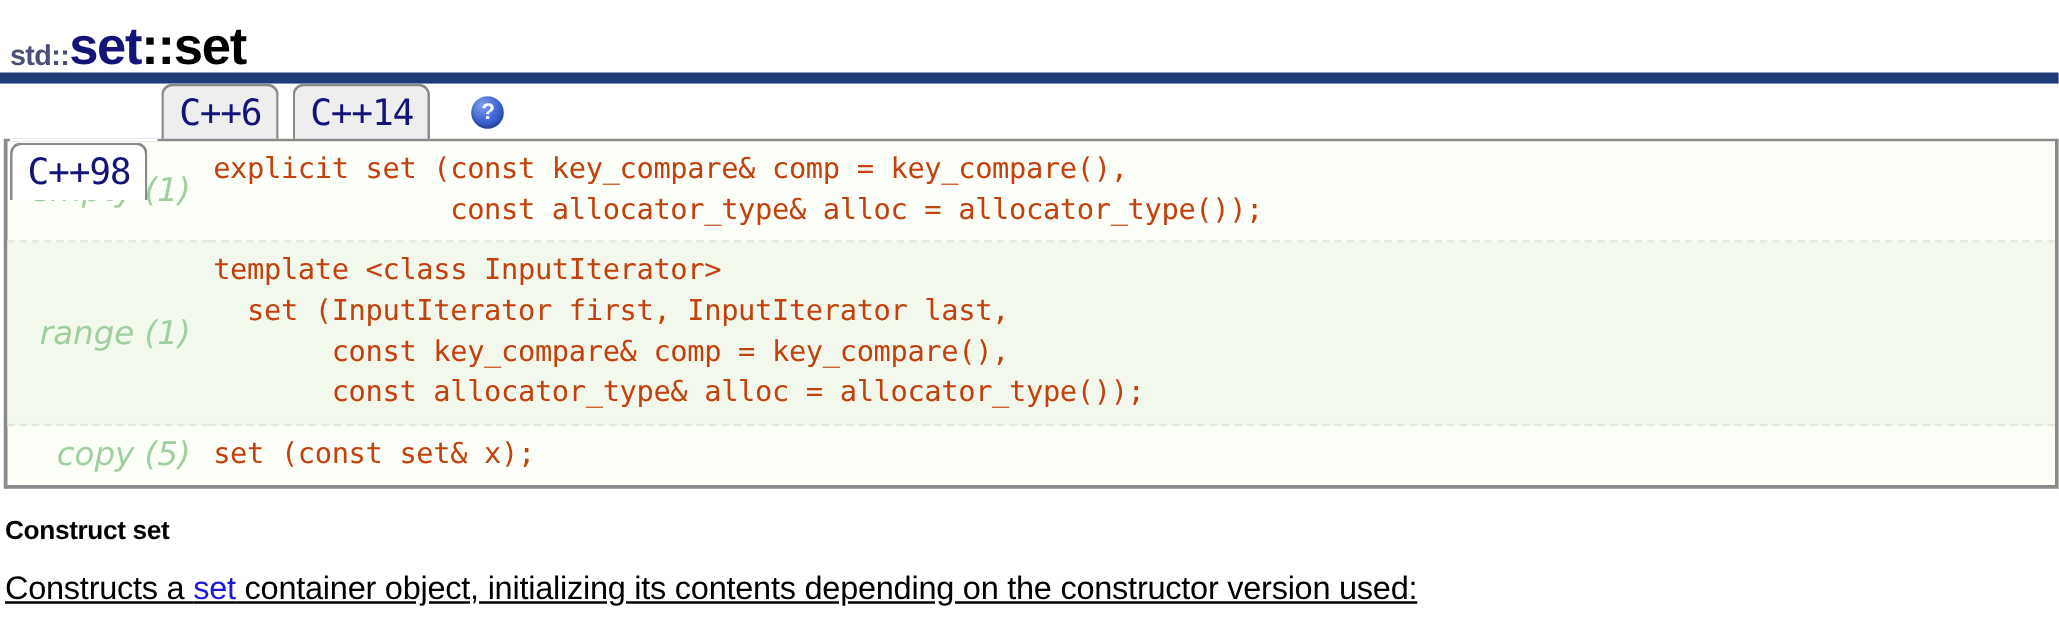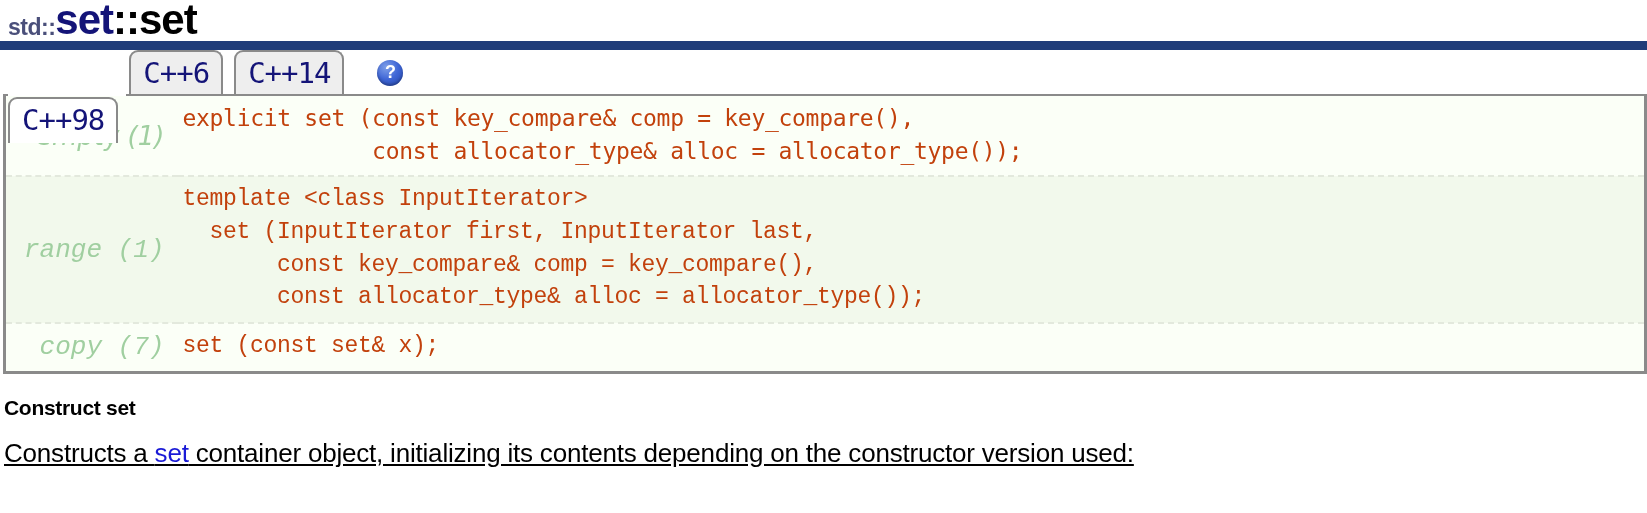--- a/index.html
+++ b/index.html
@@ -14,21 +14,21 @@
     overflow: hidden;
     -webkit-font-smoothing: antialiased;
   }
 
   
   .page-title {
     margin: 0;
     padding: 0 0 0 8px;
     font-weight: bold;
     line-height: 1;
-    height: 41px;
+    height: 58px;
     display: flex;
     align-items: flex-end;
     white-space: nowrap;
   }
   .title-ns {
     font-size: 23px;
     color: #4a4f7a;
     letter-spacing: -0.5px;
     position: relative;
     top: -2px;
@@ -127,21 +127,20 @@
     height: 2px;
     background: #ffffff;
   }
   table.sigtable {
     border-collapse: collapse;
     width: 100%;
     table-layout: auto;
   }
   table.sigtable tr + tr td {
     border-top: 2px dashed #e3e9dd;
-    font-family: Liberation Mono, monospace;
   }
   table.sigtable tr.row-alt td {
     background: #f2f9ec;
   }
   td.sig-label {
     width: 1px;
     white-space: nowrap;
     text-align: right;
     vertical-align: middle;
     padding: 6px 14px 6px 18px;
@@ -214,21 +213,21 @@
               const allocator_type&amp; alloc = allocator_type());</td>
       </tr>
       <tr class="row-alt">
         <td class="sig-label">range (1)</td>
         <td class="sig-code">template &lt;class InputIterator&gt;
   set (InputIterator first, InputIterator last,
        const key_compare&amp; comp = key_compare(),
        const allocator_type&amp; alloc = allocator_type());</td>
       </tr>
       <tr>
-        <td class="sig-label">copy (7)</td>
+        <td class="sig-label">copy (5)</td>
         <td class="sig-code">set (const set&amp; x);</td>
       </tr>
     </tbody>
   </table>
 </div>
 
 <h2 class="section-heading">Construct set</h2>
 
 <p class="body-paragraph"><span>Constructs a </span><span class="inline-link">set</span><span> container object, initializing its contents depending on the constructor version used:</span></p>
 

